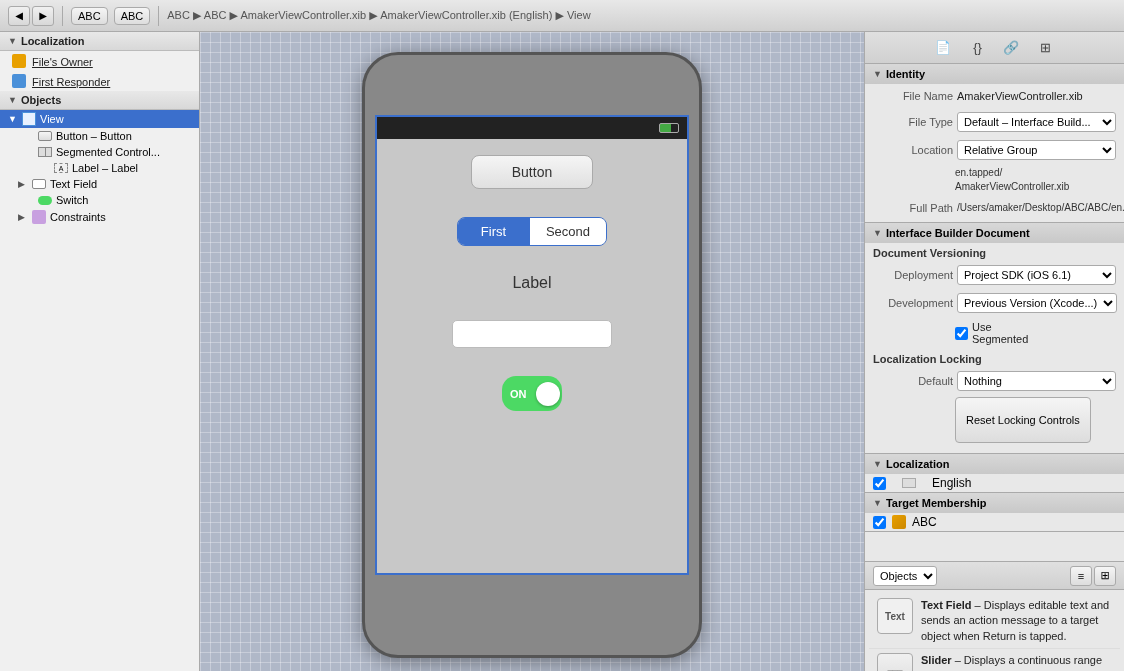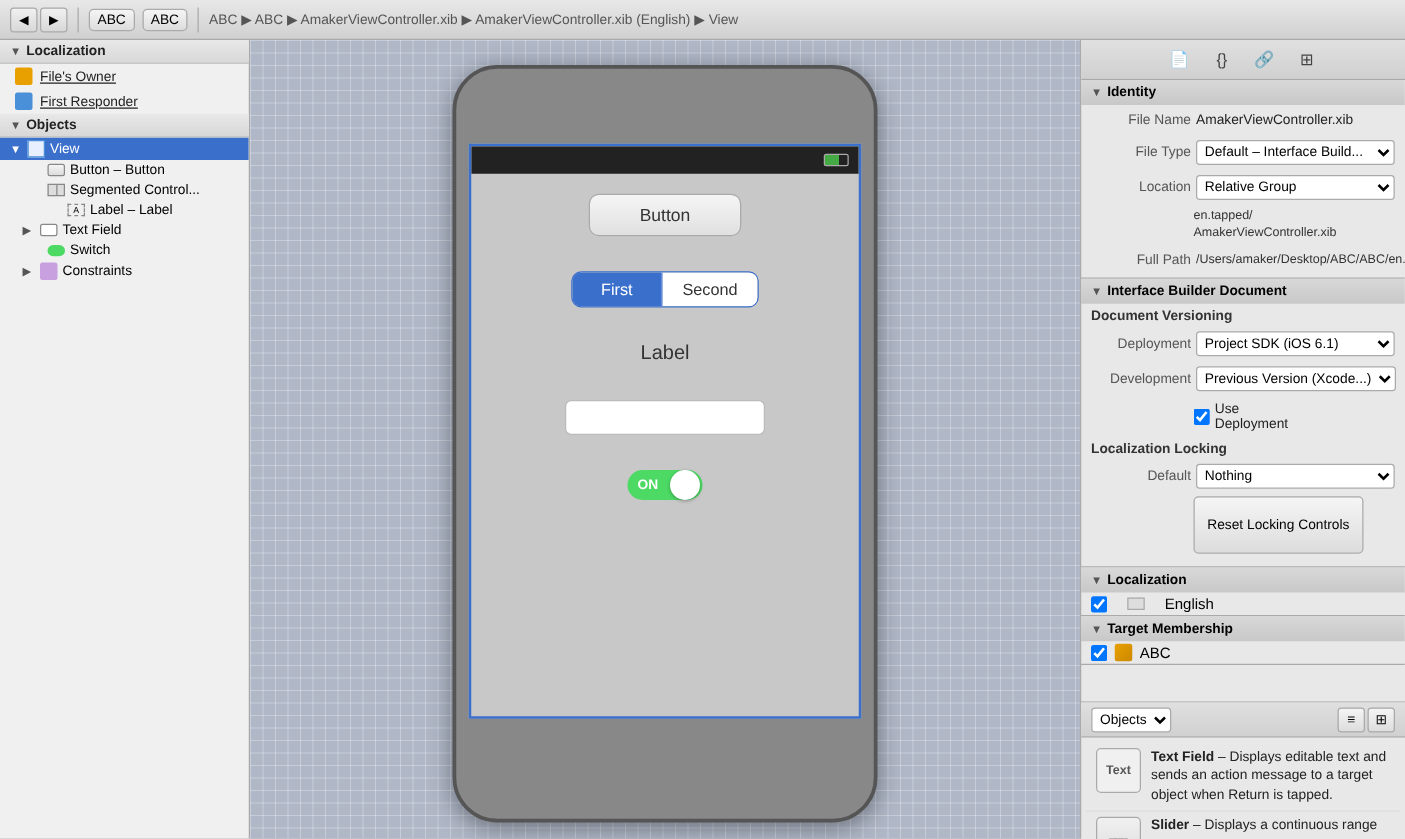--- a/index.html
+++ b/index.html
@@ -54,21 +54,21 @@
     .iphone-statusbar { position: absolute; top: 0; left: 0; right: 0; height: 22px; background: #222; display: flex; align-items: center; justify-content: flex-end; padding: 0 8px; }
     .battery { width: 20px; height: 10px; border: 1px solid #aaa; border-radius: 2px; background: linear-gradient(to right, #4a4 60%, transparent 60%); }
     .iphone-content { padding-top: 28px; display: flex; flex-direction: column; align-items: center; gap: 28px; }
     
     .ios-button { background: linear-gradient(to bottom, #f5f5f5, #e0e0e0); border: 1px solid #aaa; border-radius: 8px; padding: 8px 40px; font-size: 14px; color: #333; cursor: pointer; }
     .ios-segmented { display: flex; border-radius: 8px; overflow: hidden; border: 1px solid #3b6fcc; width: 150px; }
     .ios-seg-first { background: #3b6fcc; color: white; padding: 6px 16px; font-size: 13px; flex: 1; text-align: center; }
     .ios-seg-second { background: white; color: #333; padding: 6px 16px; font-size: 13px; flex: 1; text-align: center; border-left: 1px solid #3b6fcc; }
     .ios-label { font-size: 16px; color: #333; }
     .ios-textfield { width: 160px; height: 28px; background: white; border: 1px solid #bbb; border-radius: 5px; }
-    .ios-switch { width: 60px; height: 24px; background: #4cd964; border-radius: 14px; display: flex; align-items: center; padding: 2px; position: relative; }
+    .ios-switch { width: 60px; height: 35px; background: #4cd964; border-radius: 14px; display: flex; align-items: center; padding: 2px; position: relative; }
     .ios-switch-label { font-size: 11px; color: white; font-weight: bold; margin-left: 6px; }
     .ios-switch-knob { width: 24px; height: 24px; background: white; border-radius: 50%; position: absolute; right: 2px; box-shadow: 0 1px 3px rgba(0,0,0,0.3); }
 
     
     .right-panel { width: 260px; background: #e8e8e8; border-left: 1px solid #aaa; display: flex; flex-direction: column; overflow: hidden; }
 
     .right-toolbar { height: 32px; background: linear-gradient(to bottom, #e0e0e0, #d0d0d0); border-bottom: 1px solid #aaa; display: flex; align-items: center; justify-content: center; gap: 2px; padding: 0 4px; }
     .right-toolbar-btn { width: 32px; height: 24px; background: transparent; border: 1px solid transparent; border-radius: 3px; cursor: pointer; display: flex; align-items: center; justify-content: center; font-size: 13px; color: #444; }
 
     .identity-panel { flex: 1; overflow-y: auto; }
@@ -273,21 +273,21 @@
           </select>
         </div>
         <div class="form-row">
           <span class="form-label">Development</span>
           <select class="form-select">
             <option>Previous Version (Xcode...)</option>
           </select>
         </div>
         <div class="checkbox-row">
           <input type="checkbox" id="autolayout" checked="" style="">
-          <label for="autolayout">Use Deployment</label>
+          <label for="autolayout">Use Segmented</label>
         </div>
         <div style="padding:4px 8px 2px; font-size:11px; font-weight:bold; color:#333;">Localization Locking</div>
         <div class="form-row">
           <span class="form-label">Default</span>
           <select class="form-select">
             <option>Nothing</option>
           </select>
         </div>
         <div style="padding:2px 8px 6px 90px;">
           <button class="reset-btn" style="margin-left:0;">Reset Locking Controls</button>

